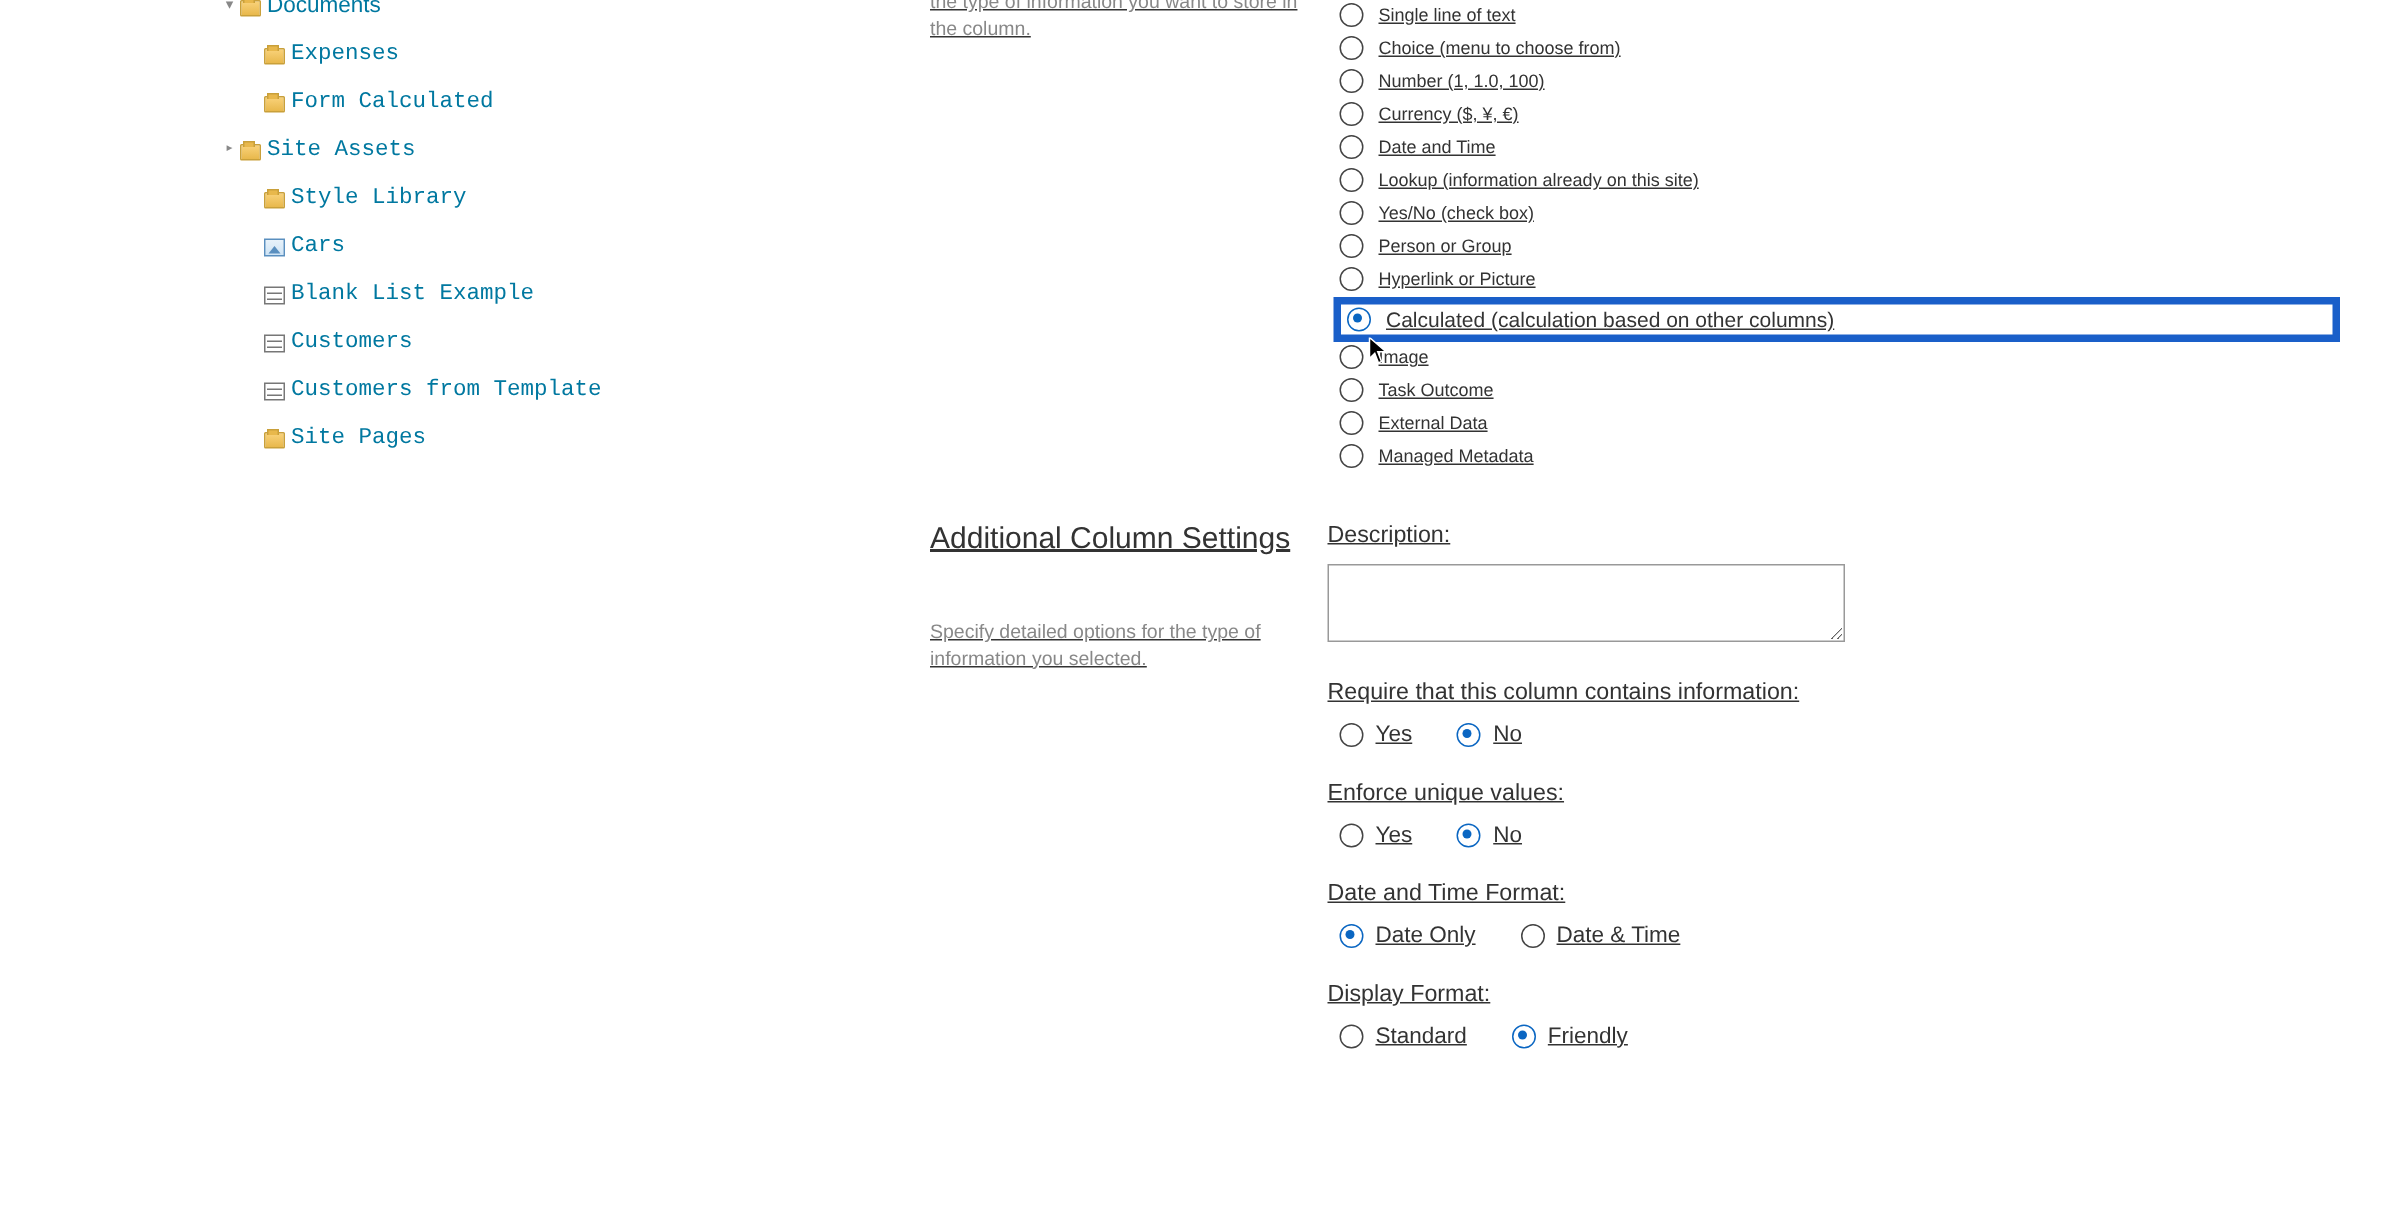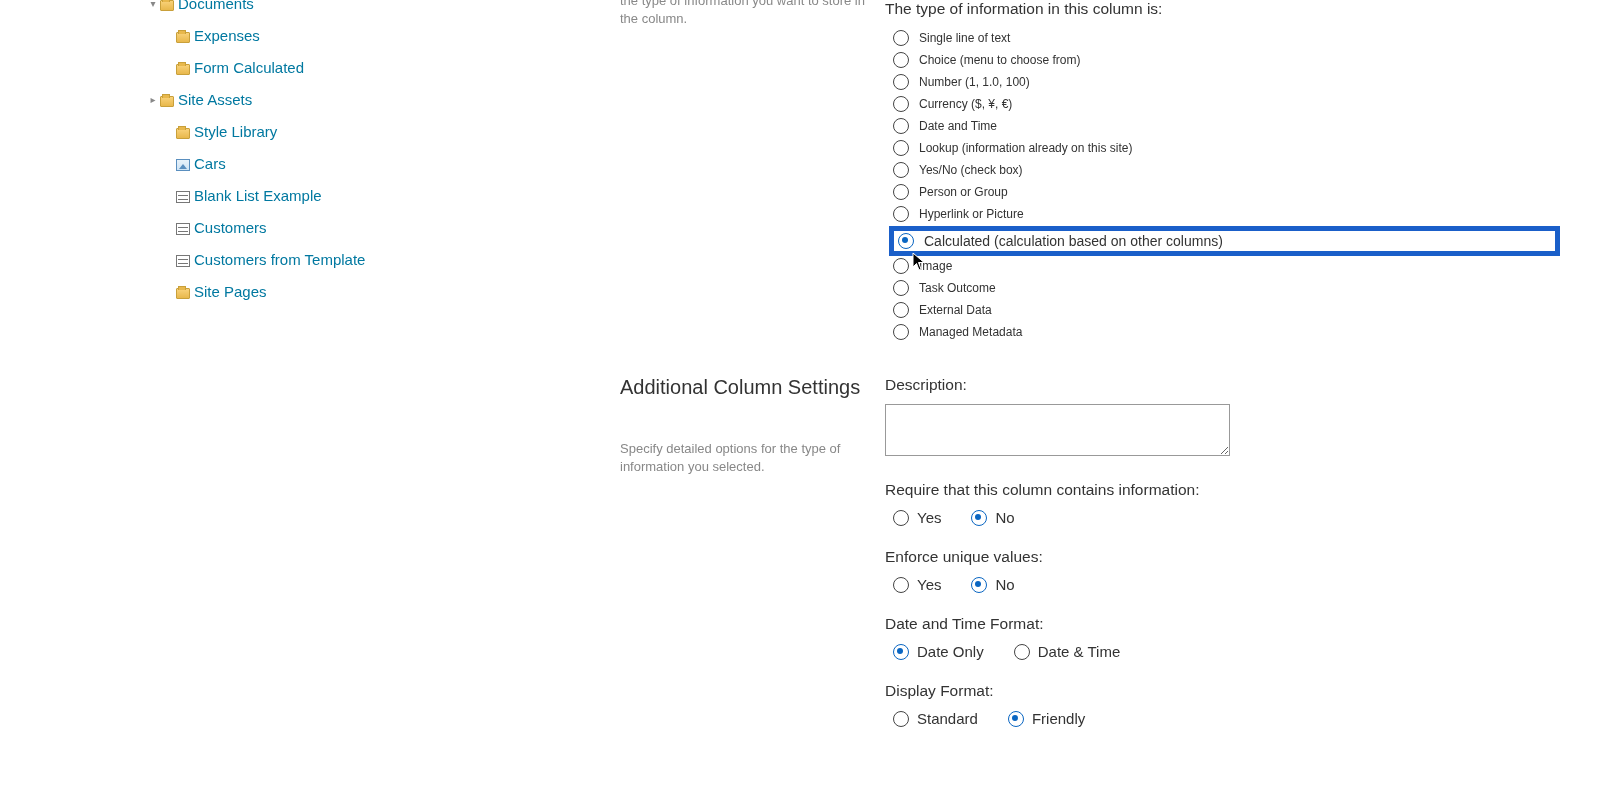--- a/index.html
+++ b/index.html
@@ -69,25 +69,26 @@
       border-bottom:5px solid #5a8fbf;
     }
     .icon-list{
       border:1px solid #777; width:14px; height:12px; background:#fff; position:relative; top:1px;
     }
     .icon-list::before,.icon-list::after{
       content:""; position:absolute; left:1px; right:1px; height:1px; background:#777;
     }
     .icon-list::before{ top:3px; }
     .icon-list::after{ top:7px; }
-    .indent-1 { margin-left: 16px; }
+    .indent-1 { margin-left: 16px; font-family: Liberation Mono, monospace; }
 
     .main {
       flex: 1;
       padding-right: 40px;
+      text-decoration: underline;
     }
     .section { display:flex; margin-bottom: 32px; }
     .section-left {
       width: 265px;
       padding-right: 20px;
     }
     .section-title {
       font-size: 20px;
       color: #333;
       margin-bottom: 6px;
@@ -216,21 +217,20 @@
     </div>
   </nav>
 
   <main class="main">
 
     <div class="section">
       <div class="section-left">
         <div class="section-desc cut">the type of information you want to store in the column.</div>
       </div>
       <div class="section-right">
-        <div class="prompt first">The type of information in this column is:</div>
         <div class="col" id="type-options">
             <div class="radio-row">
               <span class="radio"></span>
               <span>Single line of text</span>
             </div>
             <div class="radio-row">
               <span class="radio"></span>
               <span>Choice (menu to choose from)</span>
             </div>
             <div class="radio-row">

